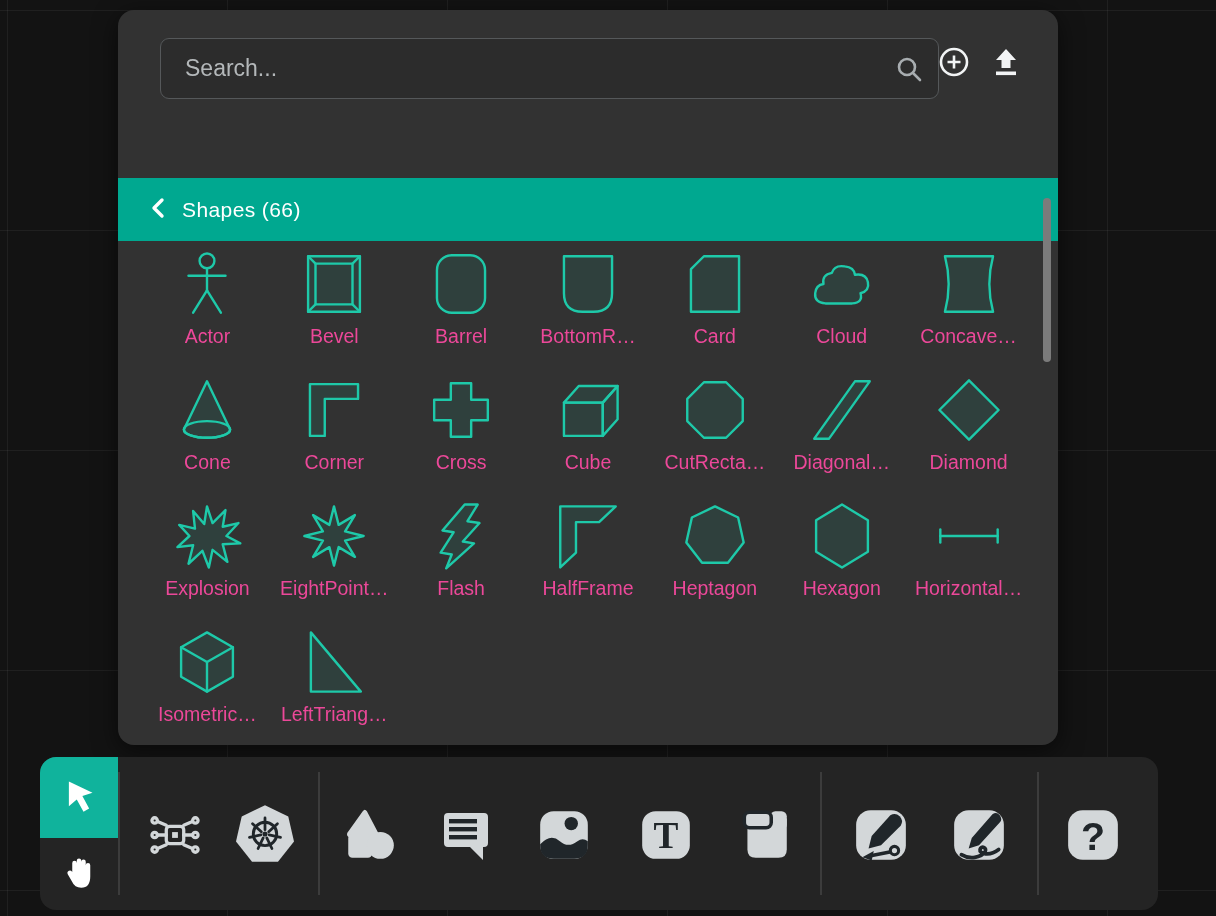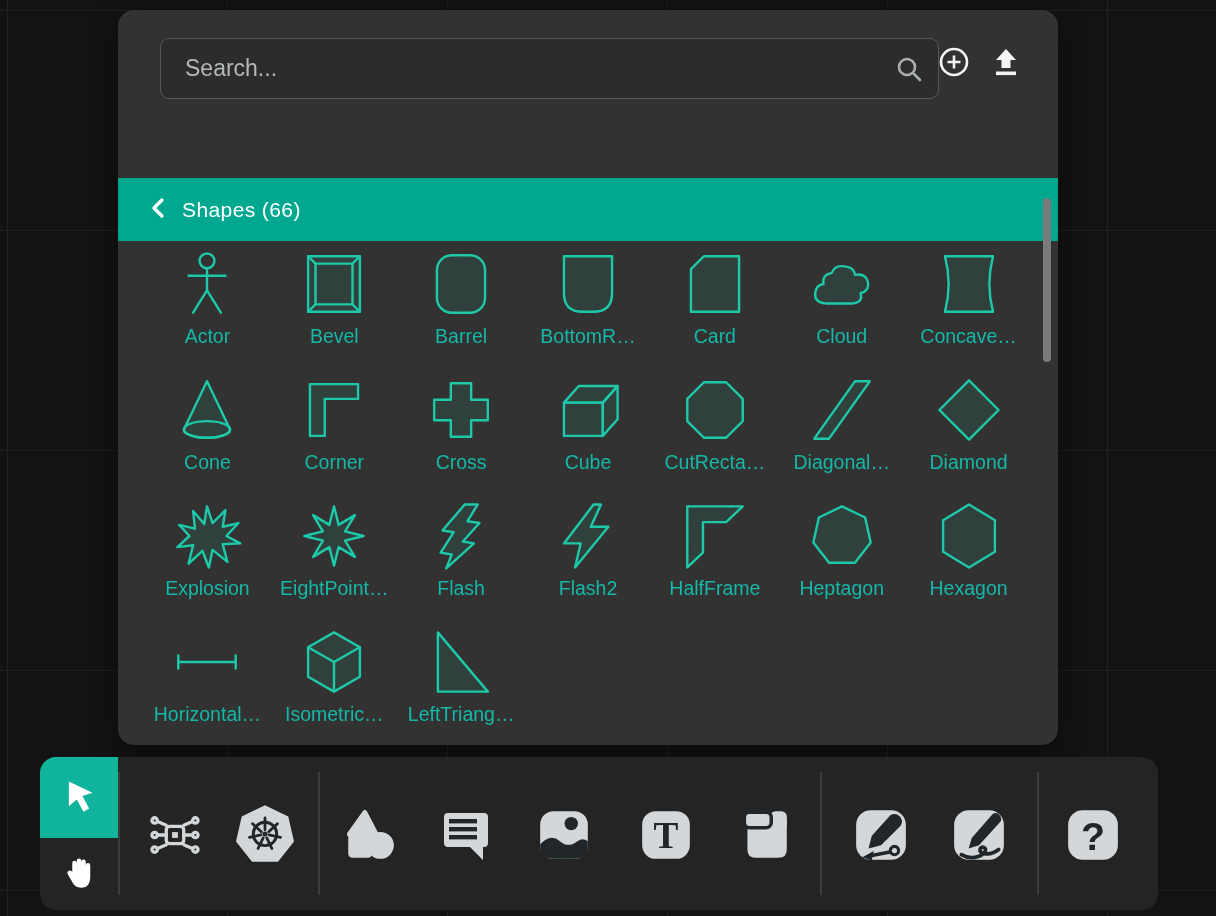--- a/index.html
+++ b/index.html
@@ -36,21 +36,21 @@
     display:flex; align-items:center; }
   .panel-title { color:#ffffff; font-size:21px; letter-spacing:.4px; margin-left:12px; }
 
   .shape-grid { position:absolute; left:0; top:183px; right:0; bottom:0;
     padding:52px 26px 0; display:grid; grid-template-columns:repeat(7,1fr);
     row-gap:22px; align-content:start; }
   .tile { height:104px; display:flex; flex-direction:column; align-items:center;
     justify-content:flex-end; cursor:pointer; }
   .tile-icon { height:78px; display:flex; align-items:center; justify-content:center; }
   .tile-icon svg { display:block; }
-  .tile-label { height:26px; line-height:26px; font-size:19.5px; color:#14b8a6;
+  .tile-label { height:26px; line-height:26px; font-size:19.5px; color:#ec4899;
     white-space:nowrap; overflow:hidden; max-width:124px; text-align:center; }
 
   .scroll-thumb { position:absolute; right:7px; top:188px; width:8px; height:164px;
     background:#7b7b7b; border-radius:4px; }
 
   
   .toolbar { position:absolute; left:40px; top:757px; width:1118px; height:153px;
     background:#242424; border-radius:16px; }
   .tb-divider { position:absolute; top:15px; bottom:15px; width:2px; background:#3c3c3c; }
   .tool-btn { position:absolute; background:transparent; border:none; cursor:pointer;
@@ -252,28 +252,20 @@
           <div class="tile-icon">
             <svg width="74" height="74" viewBox="0 0 80 80" fill="rgba(30,201,169,0.10)" stroke="#1ec9a9" stroke-width="2.6" stroke-linejoin="round" stroke-linecap="round">
               <path d="M44 6 L20 34 L32 36 L18 58 L30 60 L24 75 L54 48 L42 46 L60 26 L47 24 L58 6 Z"></path>
             </svg>
           </div>
           <div class="tile-label">Flash</div>
         </div>
         <div class="tile">
           <div class="tile-icon">
             <svg width="74" height="74" viewBox="0 0 80 80" fill="rgba(30,201,169,0.10)" stroke="#1ec9a9" stroke-width="2.6" stroke-linejoin="round" stroke-linecap="round">
-              <path d="M46 6 L14 48 H32 L26 74 L62 30 H43 L54 6 Z"></path>
-            </svg>
-          </div>
-          <div class="tile-label">Flash2</div>
-        </div>
-        <div class="tile">
-          <div class="tile-icon">
-            <svg width="74" height="74" viewBox="0 0 80 80" fill="rgba(30,201,169,0.10)" stroke="#1ec9a9" stroke-width="2.6" stroke-linejoin="round" stroke-linecap="round">
               <path d="M10 8 H70 L52 25 H27 V58 L10 74 Z"></path>
             </svg>
           </div>
           <div class="tile-label">HalfFrame</div>
         </div>
         <div class="tile">
           <div class="tile-icon">
             <svg width="74" height="74" viewBox="0 0 80 80" fill="rgba(30,201,169,0.10)" stroke="#1ec9a9" stroke-width="2.6" stroke-linejoin="round" stroke-linecap="round">
               <polygon points="40,8 65,20 71,47 54,69 26,69 9,47 15,20"></polygon>
             </svg>

